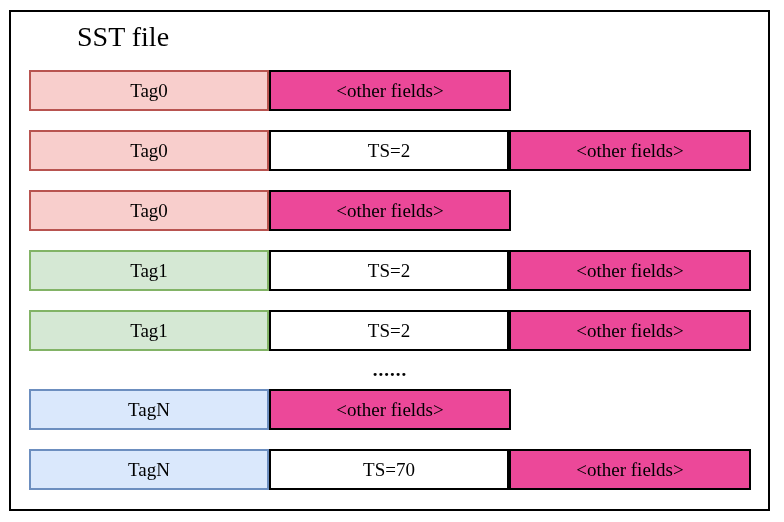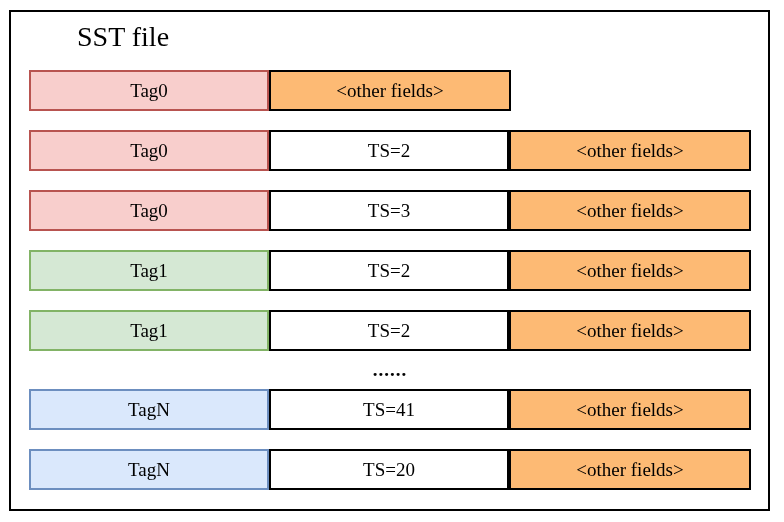--- a/index.html
+++ b/index.html
@@ -46,21 +46,21 @@
     height: 100%;
     display: flex;
     align-items: center;
     justify-content: center;
     font-size: 19px;
     line-height: 1;
     white-space: nowrap;
   }
   .tag-cell { width: 240px; border: 2px solid #000; }
   .ts-cell { width: 240px; border: 2px solid #000; background: #ffffff; }
-  .other-cell { width: 242px; border: 2px solid #000; background: #fdba74; }
+  .other-cell { width: 242px; border: 2px solid #000; background: #ec4899; }
   .ellipsis {
     height: 38px;
     margin-top: -19px;
     margin-bottom: 0;
     display: flex;
     align-items: center;
     justify-content: center;
     font-size: 19px;
     letter-spacing: 1px;
     font-weight: bold;
@@ -79,42 +79,40 @@
   </div>
 
   <div class="row">
     <div class="cell tag-cell" style="background: rgb(248, 206, 204); border-color: rgb(184, 84, 80);">Tag0</div>
     <div class="cell ts-cell">TS=2</div>
     <div class="cell other-cell">&lt;other fields&gt;</div>
   </div>
 
   <div class="row">
     <div class="cell tag-cell" style="background: rgb(248, 206, 204); border-color: rgb(184, 84, 80);">Tag0</div>
-    <div class="cell ts-cell">TS=3</div>
     <div class="cell other-cell">&lt;other fields&gt;</div>
   </div>
 
   <div class="row">
     <div class="cell tag-cell" style="background: rgb(213, 232, 212); border-color: rgb(130, 179, 102);">Tag1</div>
     <div class="cell ts-cell">TS=2</div>
     <div class="cell other-cell">&lt;other fields&gt;</div>
   </div>
 
   <div class="row">
     <div class="cell tag-cell" style="background: rgb(213, 232, 212); border-color: rgb(130, 179, 102);">Tag1</div>
     <div class="cell ts-cell">TS=2</div>
     <div class="cell other-cell">&lt;other fields&gt;</div>
   </div>
 <div class="ellipsis">......</div>
   <div class="row">
     <div class="cell tag-cell" style="background: rgb(218, 232, 252); border-color: rgb(108, 142, 191);">TagN</div>
-    <div class="cell ts-cell">TS=41</div>
     <div class="cell other-cell">&lt;other fields&gt;</div>
   </div>
 
   <div class="row">
     <div class="cell tag-cell" style="background: rgb(218, 232, 252); border-color: rgb(108, 142, 191);">TagN</div>
-    <div class="cell ts-cell">TS=20</div>
+    <div class="cell ts-cell">TS=70</div>
     <div class="cell other-cell">&lt;other fields&gt;</div>
   </div>
 </div>
   </div>
 </div>
 
 </body></html>

